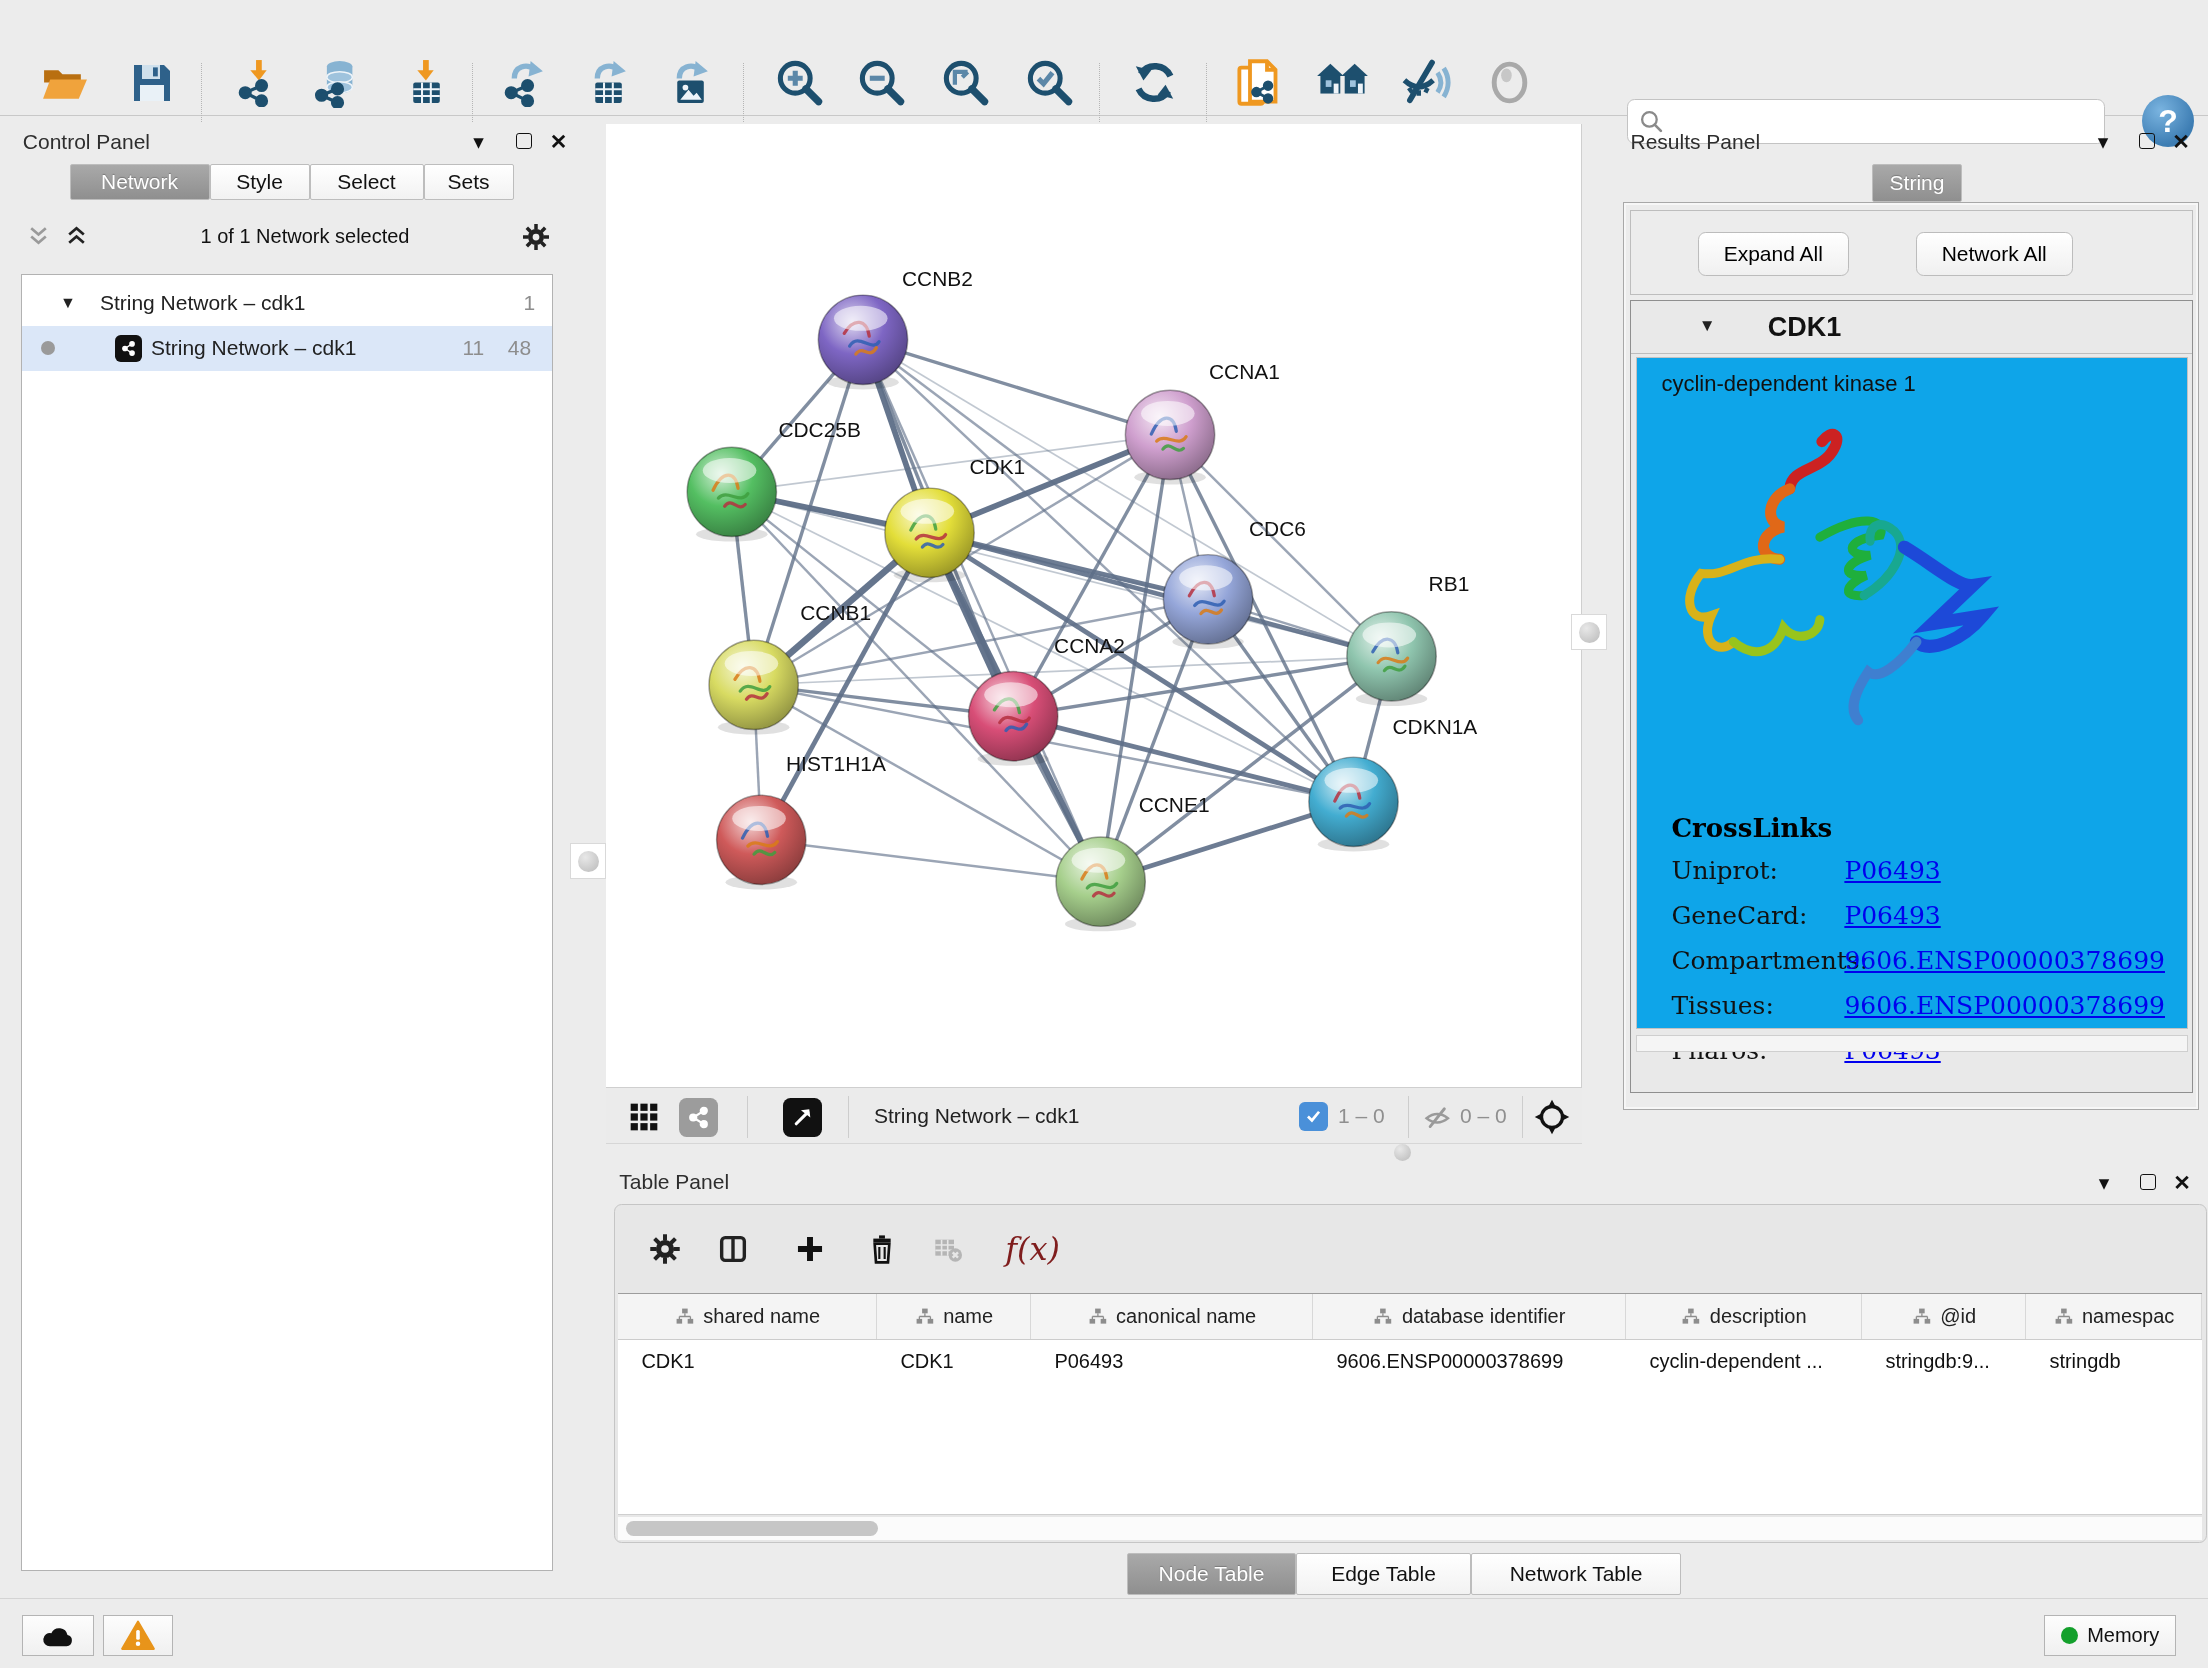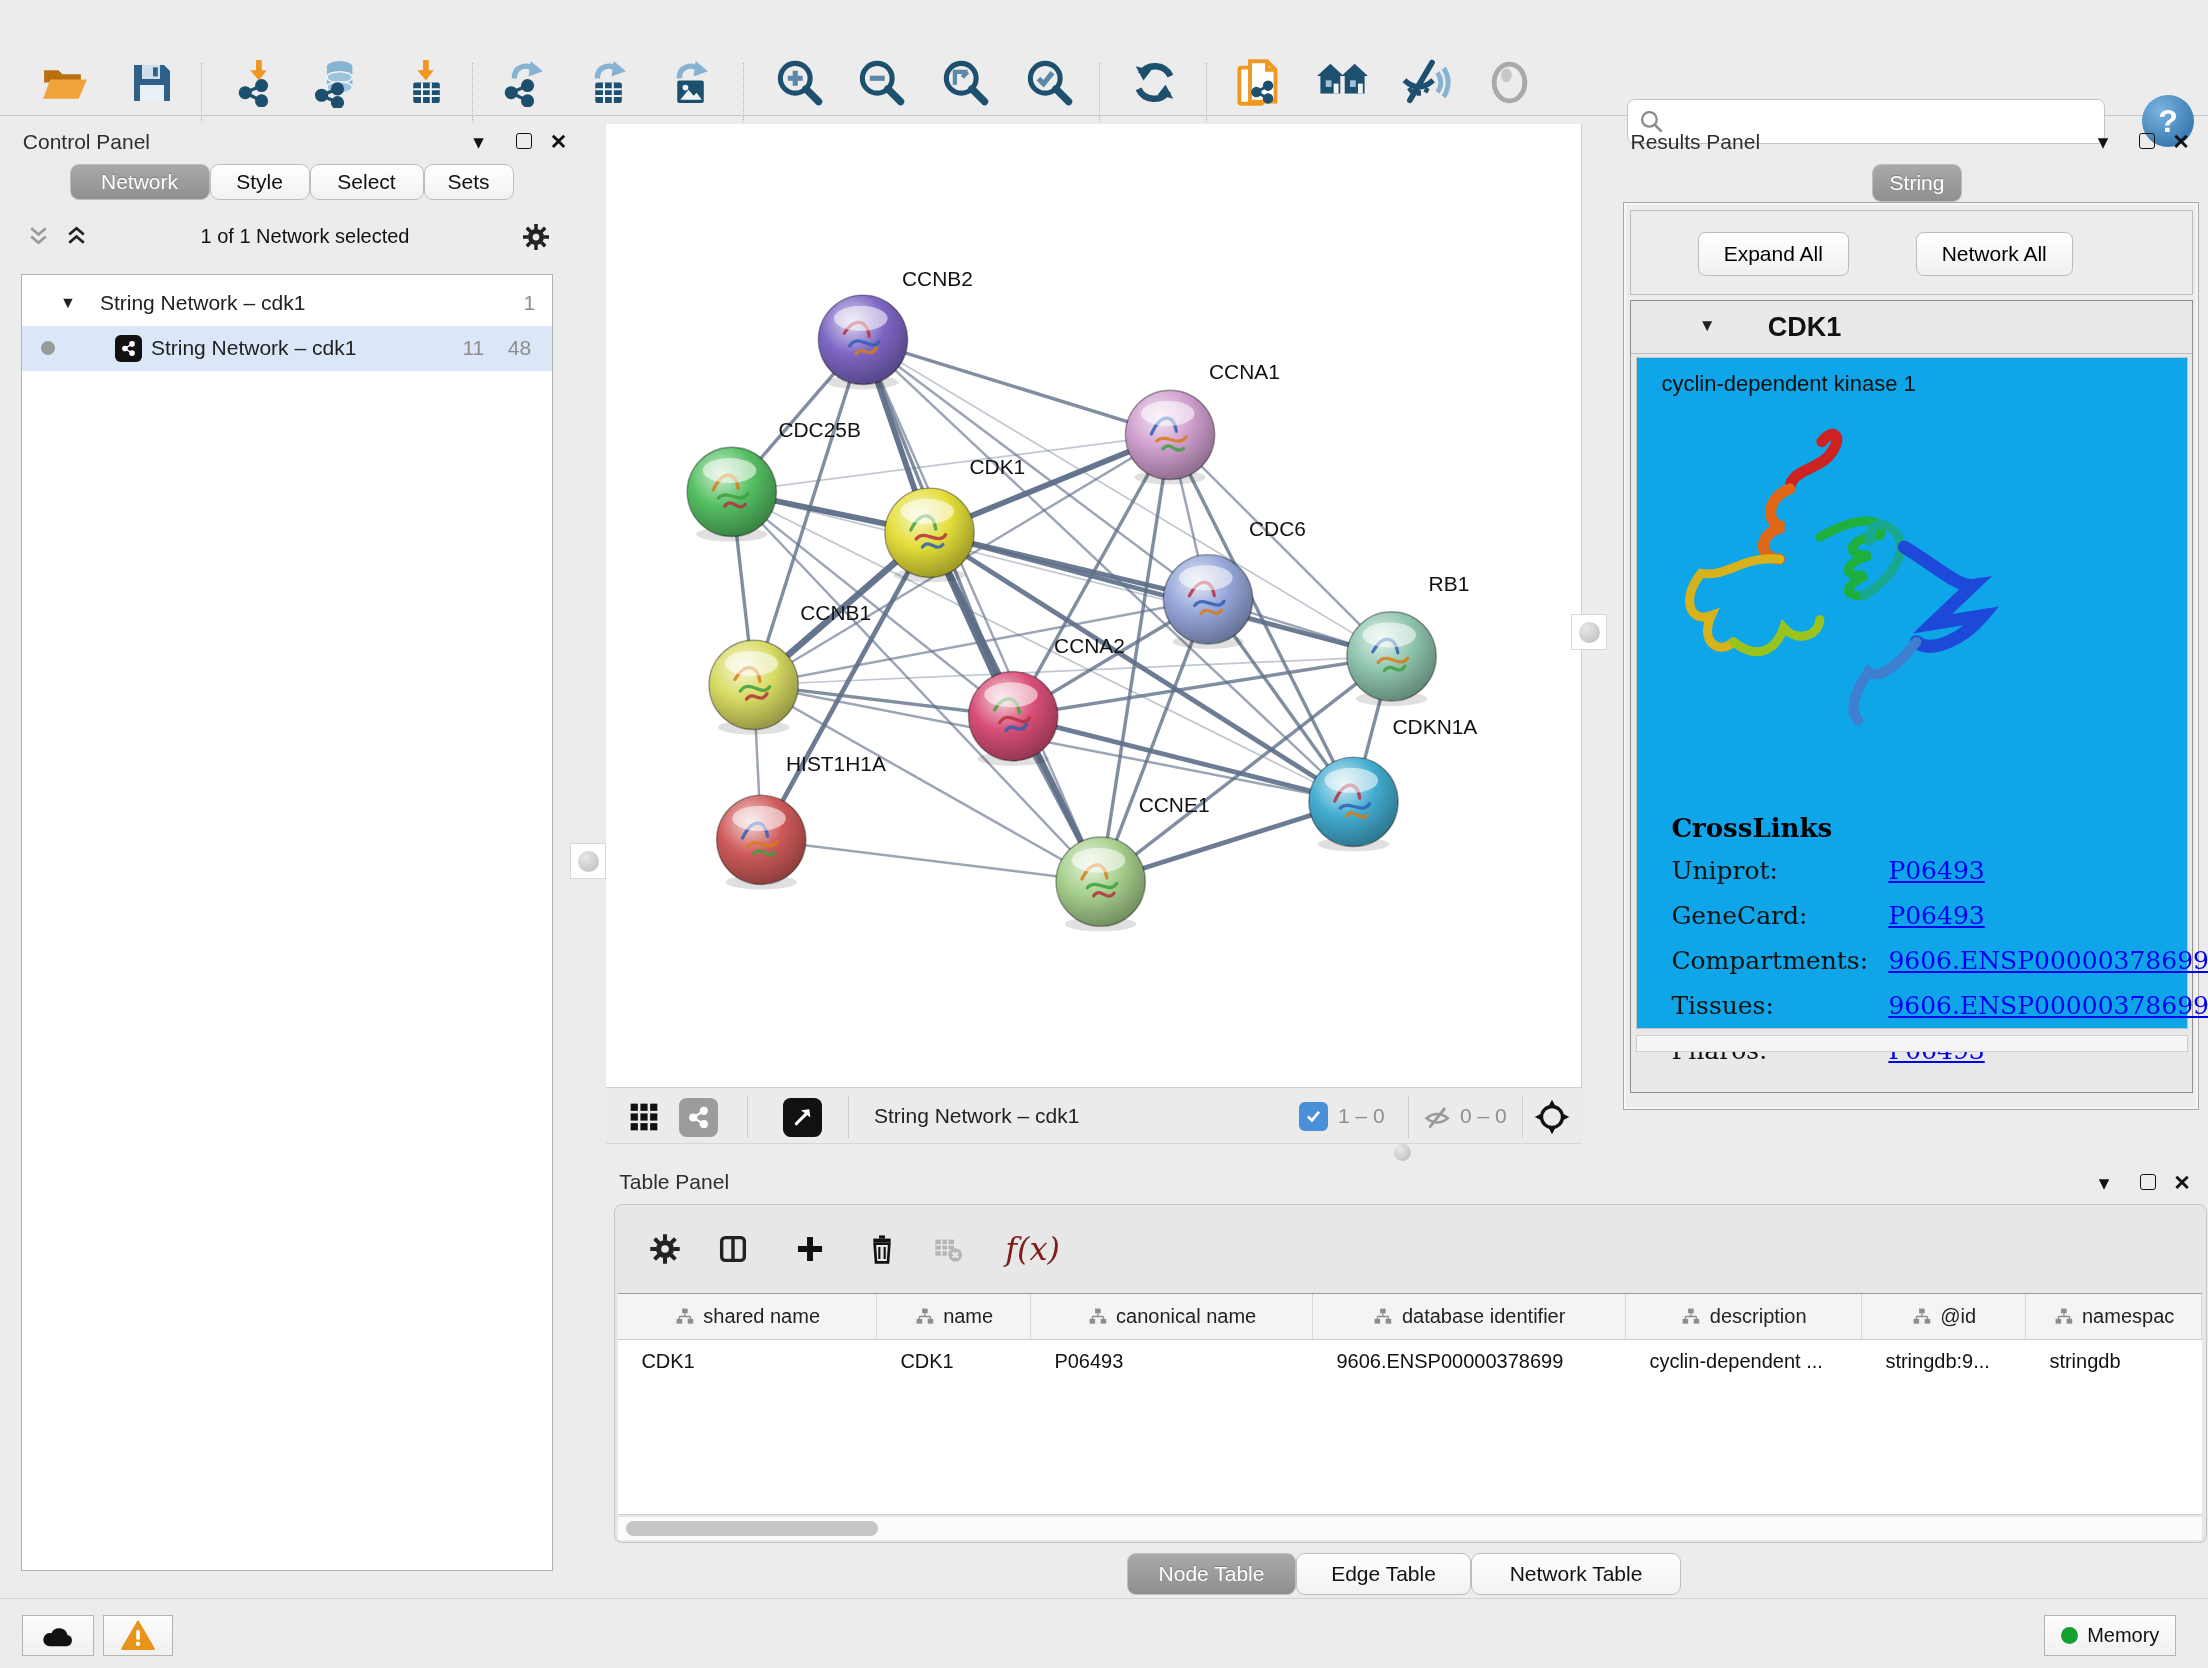--- a/index.html
+++ b/index.html
@@ -34,21 +34,21 @@
   
   .panel-title { font-size:21px; color:#2e2e2e; }
   .pctl { position:absolute; top:3.8px; width:32px; height:28.5px; background:none; border:none;
     font-size:21px; color:#111; cursor:pointer; text-align:center; line-height:28.5px; }
   .float-box { border:1.9px solid #111; width:16px; height:16px; display:inline-block; border-radius:2.9px; }
 
   
   #control-panel { position:absolute; left:9.5px; top:124px; width:557px; height:1453px; }
   #cp-tabs { position:absolute; top:40px; left:0; width:100%; height:36px; }
   .tab { position:absolute; height:36px; border:1px solid #bdbdbd; background:linear-gradient(#ffffff,#f2f2f2);
-    border-radius:9px; font-size:21px; color:#111; text-align:center; line-height:34px; cursor:pointer; }
+    border-radius:2px; font-size:21px; color:#111; text-align:center; line-height:34px; cursor:pointer; }
   .tab.sel { background:linear-gradient(#a9a9a9,#8f8f8f); color:#fff; text-shadow:0 -1px 1px rgba(0,0,0,.25); }
   #cp-status { position:absolute; top:90px; left:9.5px; right:9.5px; height:45px; display:flex; align-items:center; }
   #cp-status .stxt { flex:1; text-align:center; font-size:20px; color:#111; }
   #cp-list { position:absolute; top:150px; left:11.4px; right:13.3px; bottom:5.7px; background:#fff; border:1px solid #b2b2b2; }
   .cp-row { position:relative; height:45px; display:flex; align-items:center; font-size:21px; }
   .cp-row .cnt { position:absolute; color:#8d8d8d; }
   #cp-row-child { background:#dbe7f8; }
   .share-chip { width:27px; height:27px; background:#111; border-radius:5.7px; display:flex; align-items:center; justify-content:center; }
 
   
@@ -70,21 +70,21 @@
   #rp-expandbox { position:absolute; left:5.7px; top:6.7px; width:563px; height:85px; border:1px solid #bdbdbd; }
   .rp-btn { position:absolute; top:21px; height:44px; background:linear-gradient(#ffffff,#f0f0f0);
     border:1px solid #bcbcbc; border-radius:7.6px; font-size:21px; cursor:pointer; padding:0 25px; }
   #rp-cdk-box { position:absolute; left:5.7px; top:97px; width:563px; height:793px; border:1px solid #8f8f8f; background:#e9e9e9; }
   #rp-cdk-head { position:absolute; left:0; top:0; right:0; height:53px; background:#e9e9e9; border-bottom:1px solid #bdbdbd; }
   #rp-gene { position:absolute; left:137px; top:11.4px; font-size:27px; font-weight:bold; color:#111; }
   #rp-inner { position:absolute; left:5.7px; top:56px; width:552px; height:672px; background:#0ea5e9; border:1px solid #c2c2c2; }
   #rp-desc { position:absolute; left:24px; top:13.3px; font-size:22px; color:#111; }
   #crosslinks { position:absolute; left:34px; top:455px; font-family:"DejaVu Serif", serif; }
   #crosslinks h3 { font-size:26px; color:#000; margin-bottom:13.3px; font-family:"DejaVu Serif", serif; }
-  .cl-row { display:flex; margin-bottom:16px; font-size:25px;gap:44px; }
+  .cl-row { display:flex; margin-bottom:16px; font-size:25px; }
   .cl-row .cl-label { width:173px; color:#111; }
   .cl-row a { color:#0000ee; text-decoration:underline; }
   #rp-bottomstrip { position:absolute; left:5.7px; top:734px; width:552px; height:17px; background:#f5f5f5; border:1px solid #cfcfcf; }
 
   
   #table-panel { position:absolute; left:606px; top:1165px; width:1599px; height:438px; }
   #tp-box { position:absolute; left:7.6px; top:39px; width:1593px; height:339px; background:#e7e7e7;
     border:1px solid #c5c5c5; border-radius:7.6px; }
   .tp-toolbtn { position:absolute; top:19px; width:49px; height:49px; background:none; border:none;
     display:flex; align-items:center; justify-content:center; cursor:pointer; }

